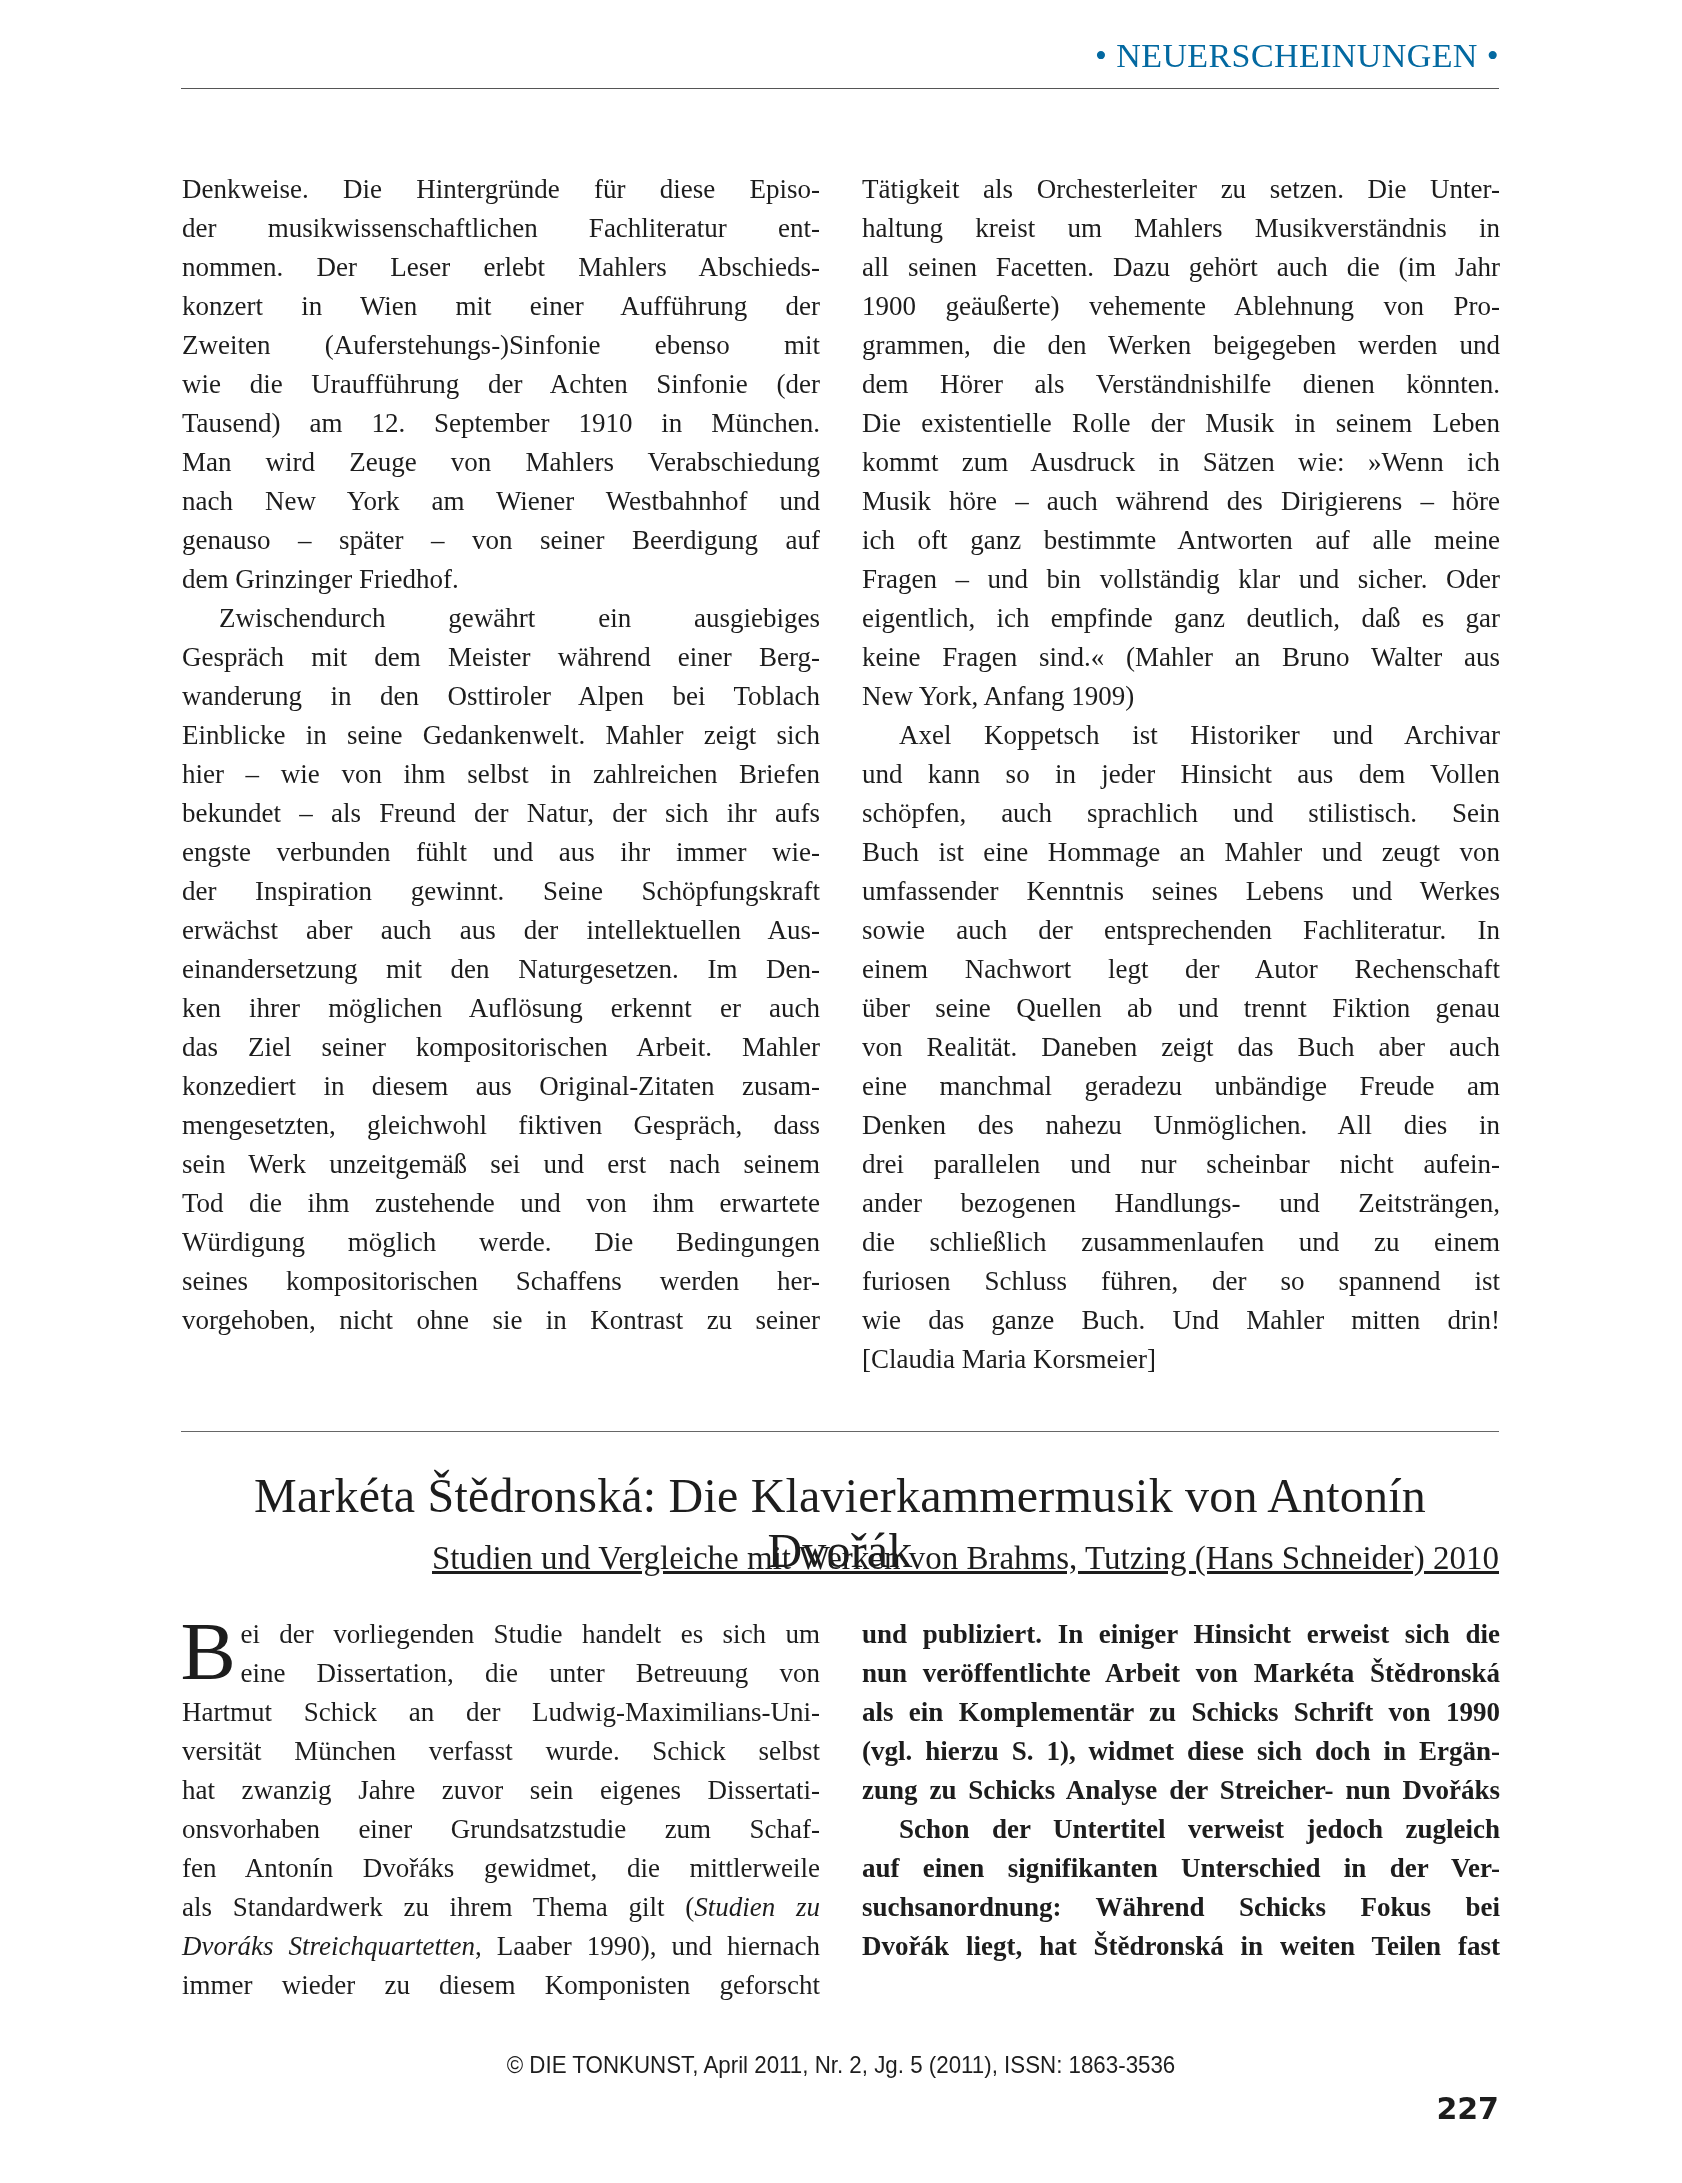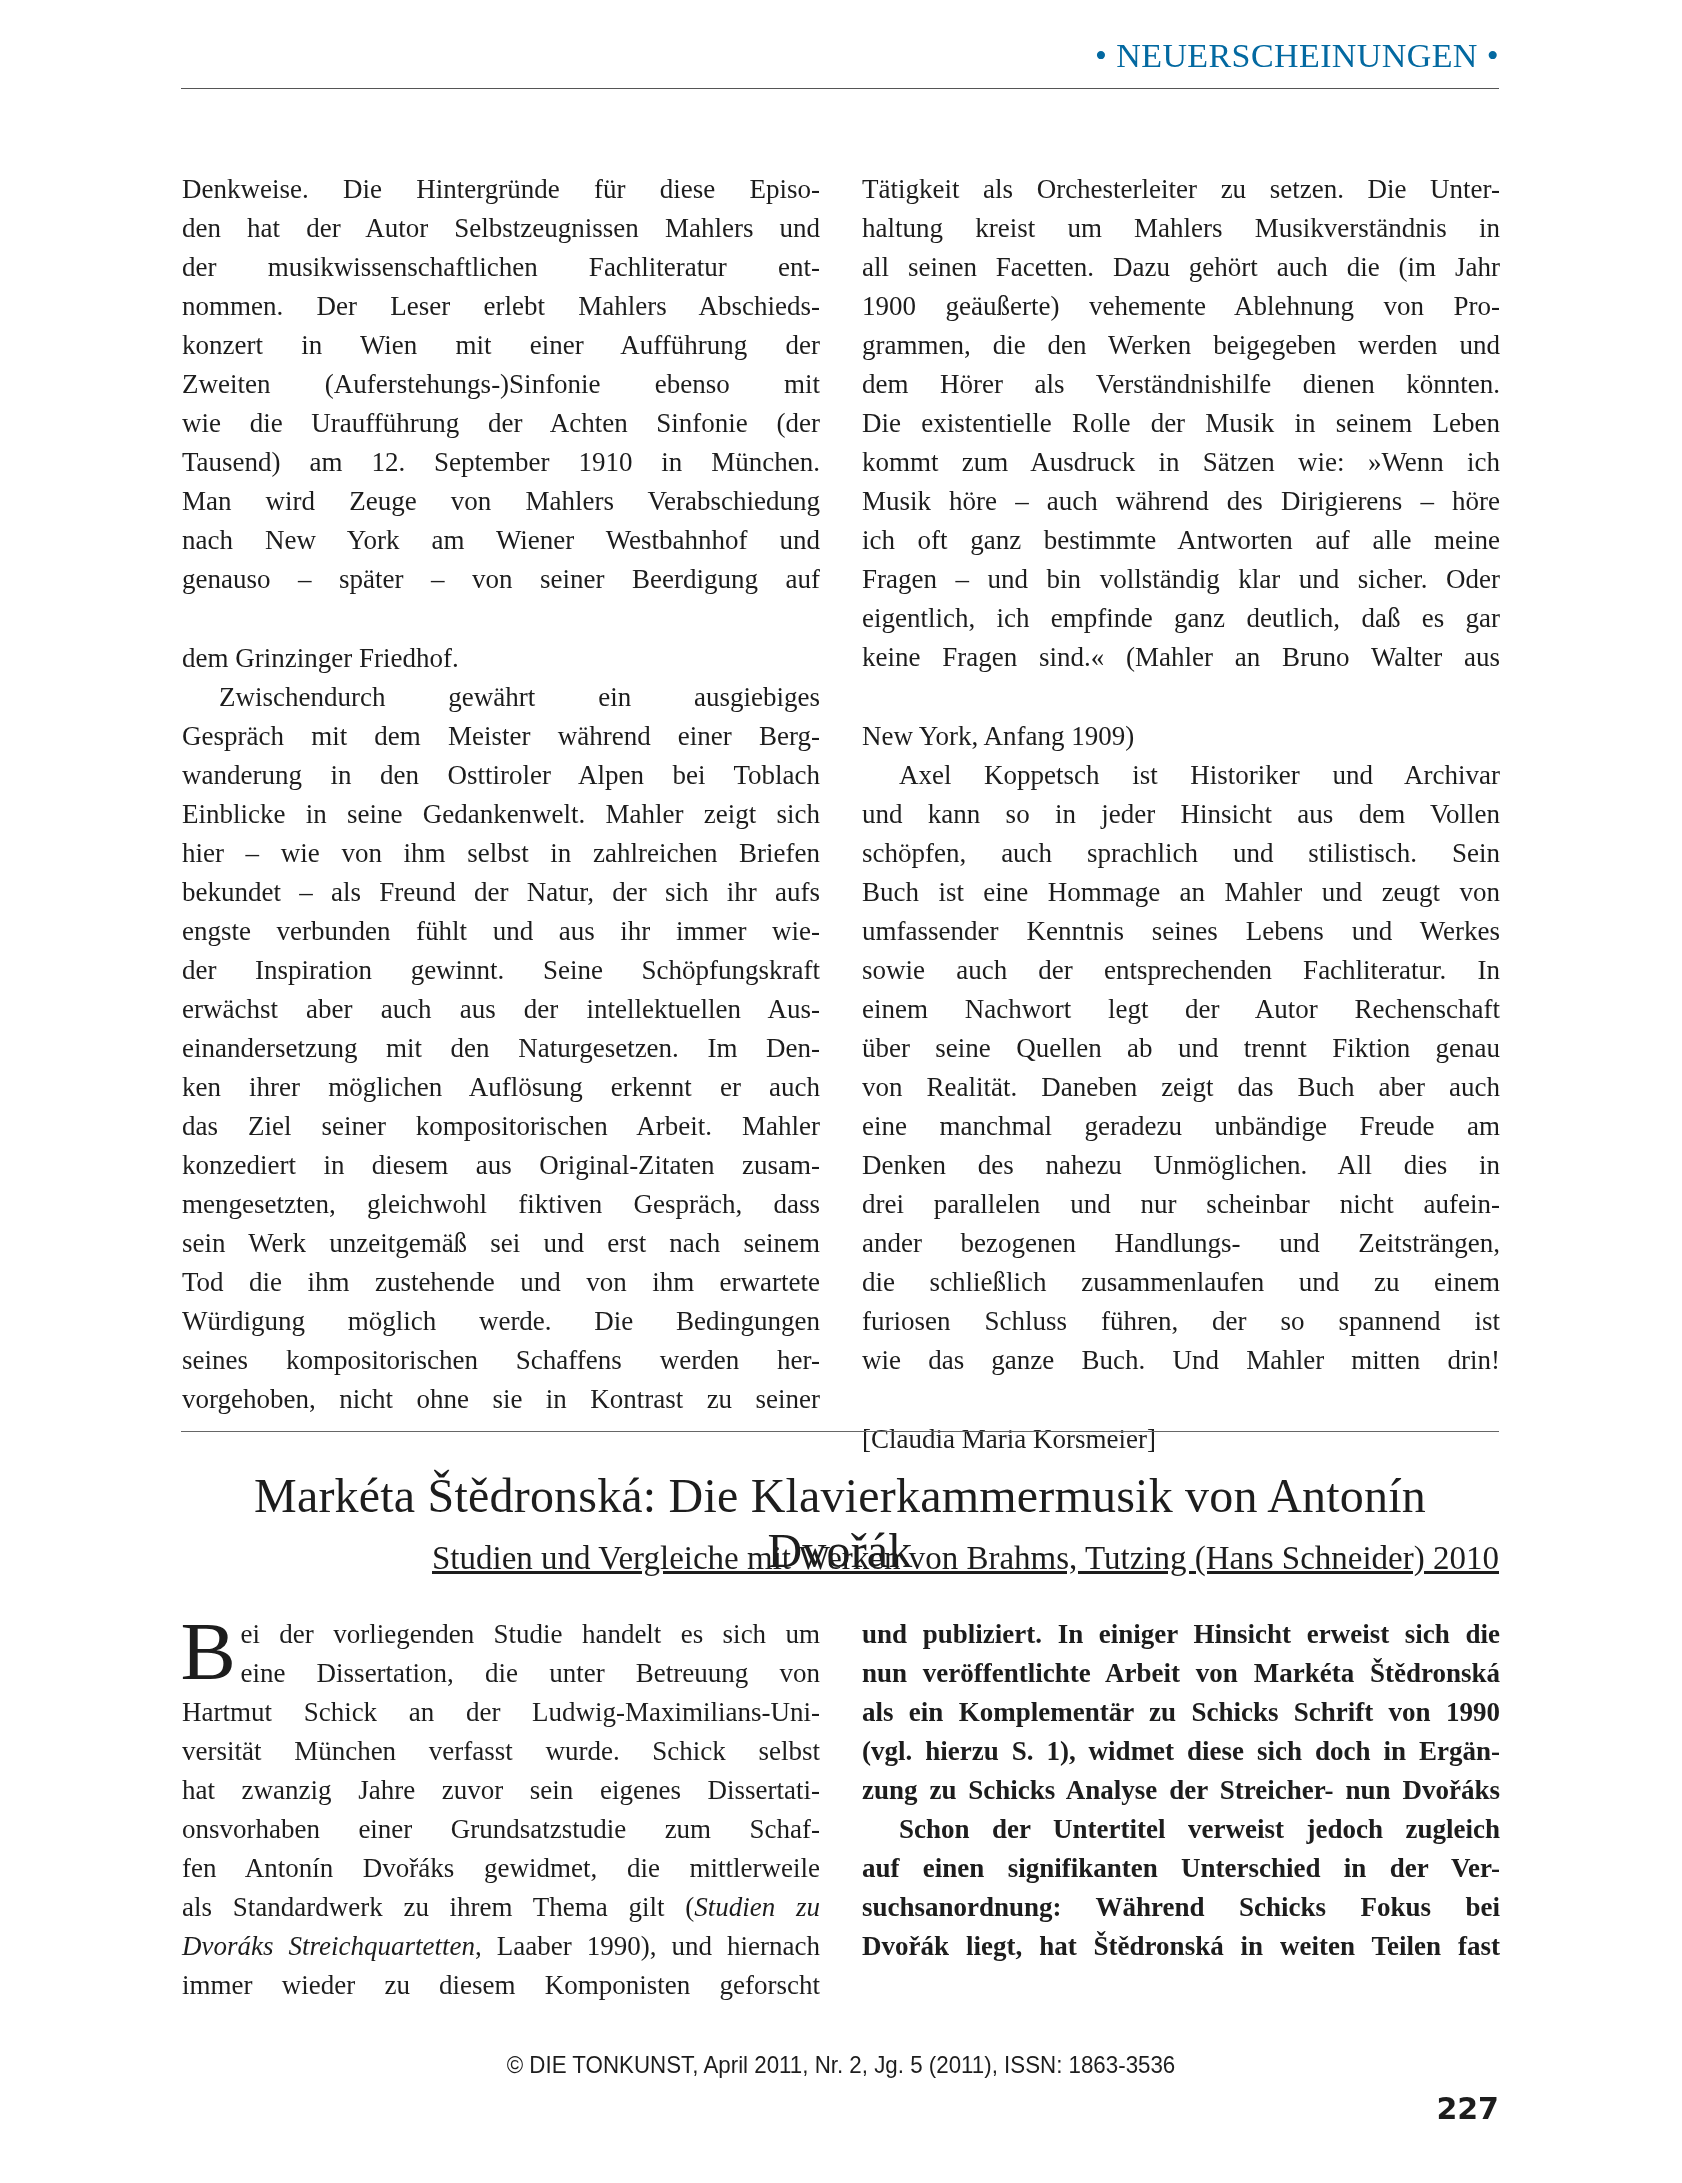--- a/index.html
+++ b/index.html
@@ -9,21 +9,21 @@
     position: absolute; left: 181px; top: 34px; width: 1318px; height: 54px;
     border-bottom: 1.5px solid #555;
   }
   .header-title {
     position: absolute; right: 0; top: 3.1px; font-size: 34px; letter-spacing: 0.4px; color: #0369a1;
   }
   .col {
     position: absolute; width: 638px; font-size: 27px; line-height: 39px; text-align: justify;
   }
   .col .line { display: block; text-align: justify; text-align-last: justify; white-space: nowrap; height: 39px; }
-  .col .line.last { text-align-last: left; margin-top: 40px; }
+  .col .line.last { text-align-last: left; }
   .col .line.indent { padding-left: 37px; }
   .col1-top { left: 182px; top: 170px; }
   .col2-top { left: 862px; top: 170px; }
   .divider { position: absolute; left: 181px; top: 1431px; width: 1318px; height: 0; border-top: 1.5px solid #666; }
   .review-title {
     position: absolute; left: 181px; width: 1318px; top: 1468px; text-align: center;
     font-size: 48px; letter-spacing: 0.2px;
   }
   .review-subtitle {
     position: absolute; left: 181px; width: 1318px; top: 1540px; text-align: right;
@@ -47,21 +47,20 @@
 </style>
 </head>
 <body>
 
 <div class="header">
   <span class="header-title serif">• NEUERSCHEINUNGEN •</span>
 </div>
 
 <div class="col col1-top serif">
   <span class="line">Denkweise. Die Hintergründe für diese Episo-</span>
-  <span class="line">den hat der Autor Selbstzeugnissen Mahlers und</span>
   <span class="line">der musikwissenschaftlichen Fachliteratur ent-</span>
   <span class="line">nommen. Der Leser erlebt Mahlers Abschieds-</span>
   <span class="line">konzert in Wien mit einer Aufführung der</span>
   <span class="line">Zweiten (Auferstehungs-)Sinfonie ebenso mit</span>
   <span class="line">wie die Uraufführung der Achten Sinfonie (der</span>
   <span class="line">Tausend) am 12. September 1910 in München.</span>
   <span class="line">Man wird Zeuge von Mahlers Verabschiedung</span>
   <span class="line">nach New York am Wiener Westbahnhof und</span>
   <span class="line">genauso – später – von seiner Beerdigung auf</span>
   <span class="line last">dem Grinzinger Friedhof.</span>

